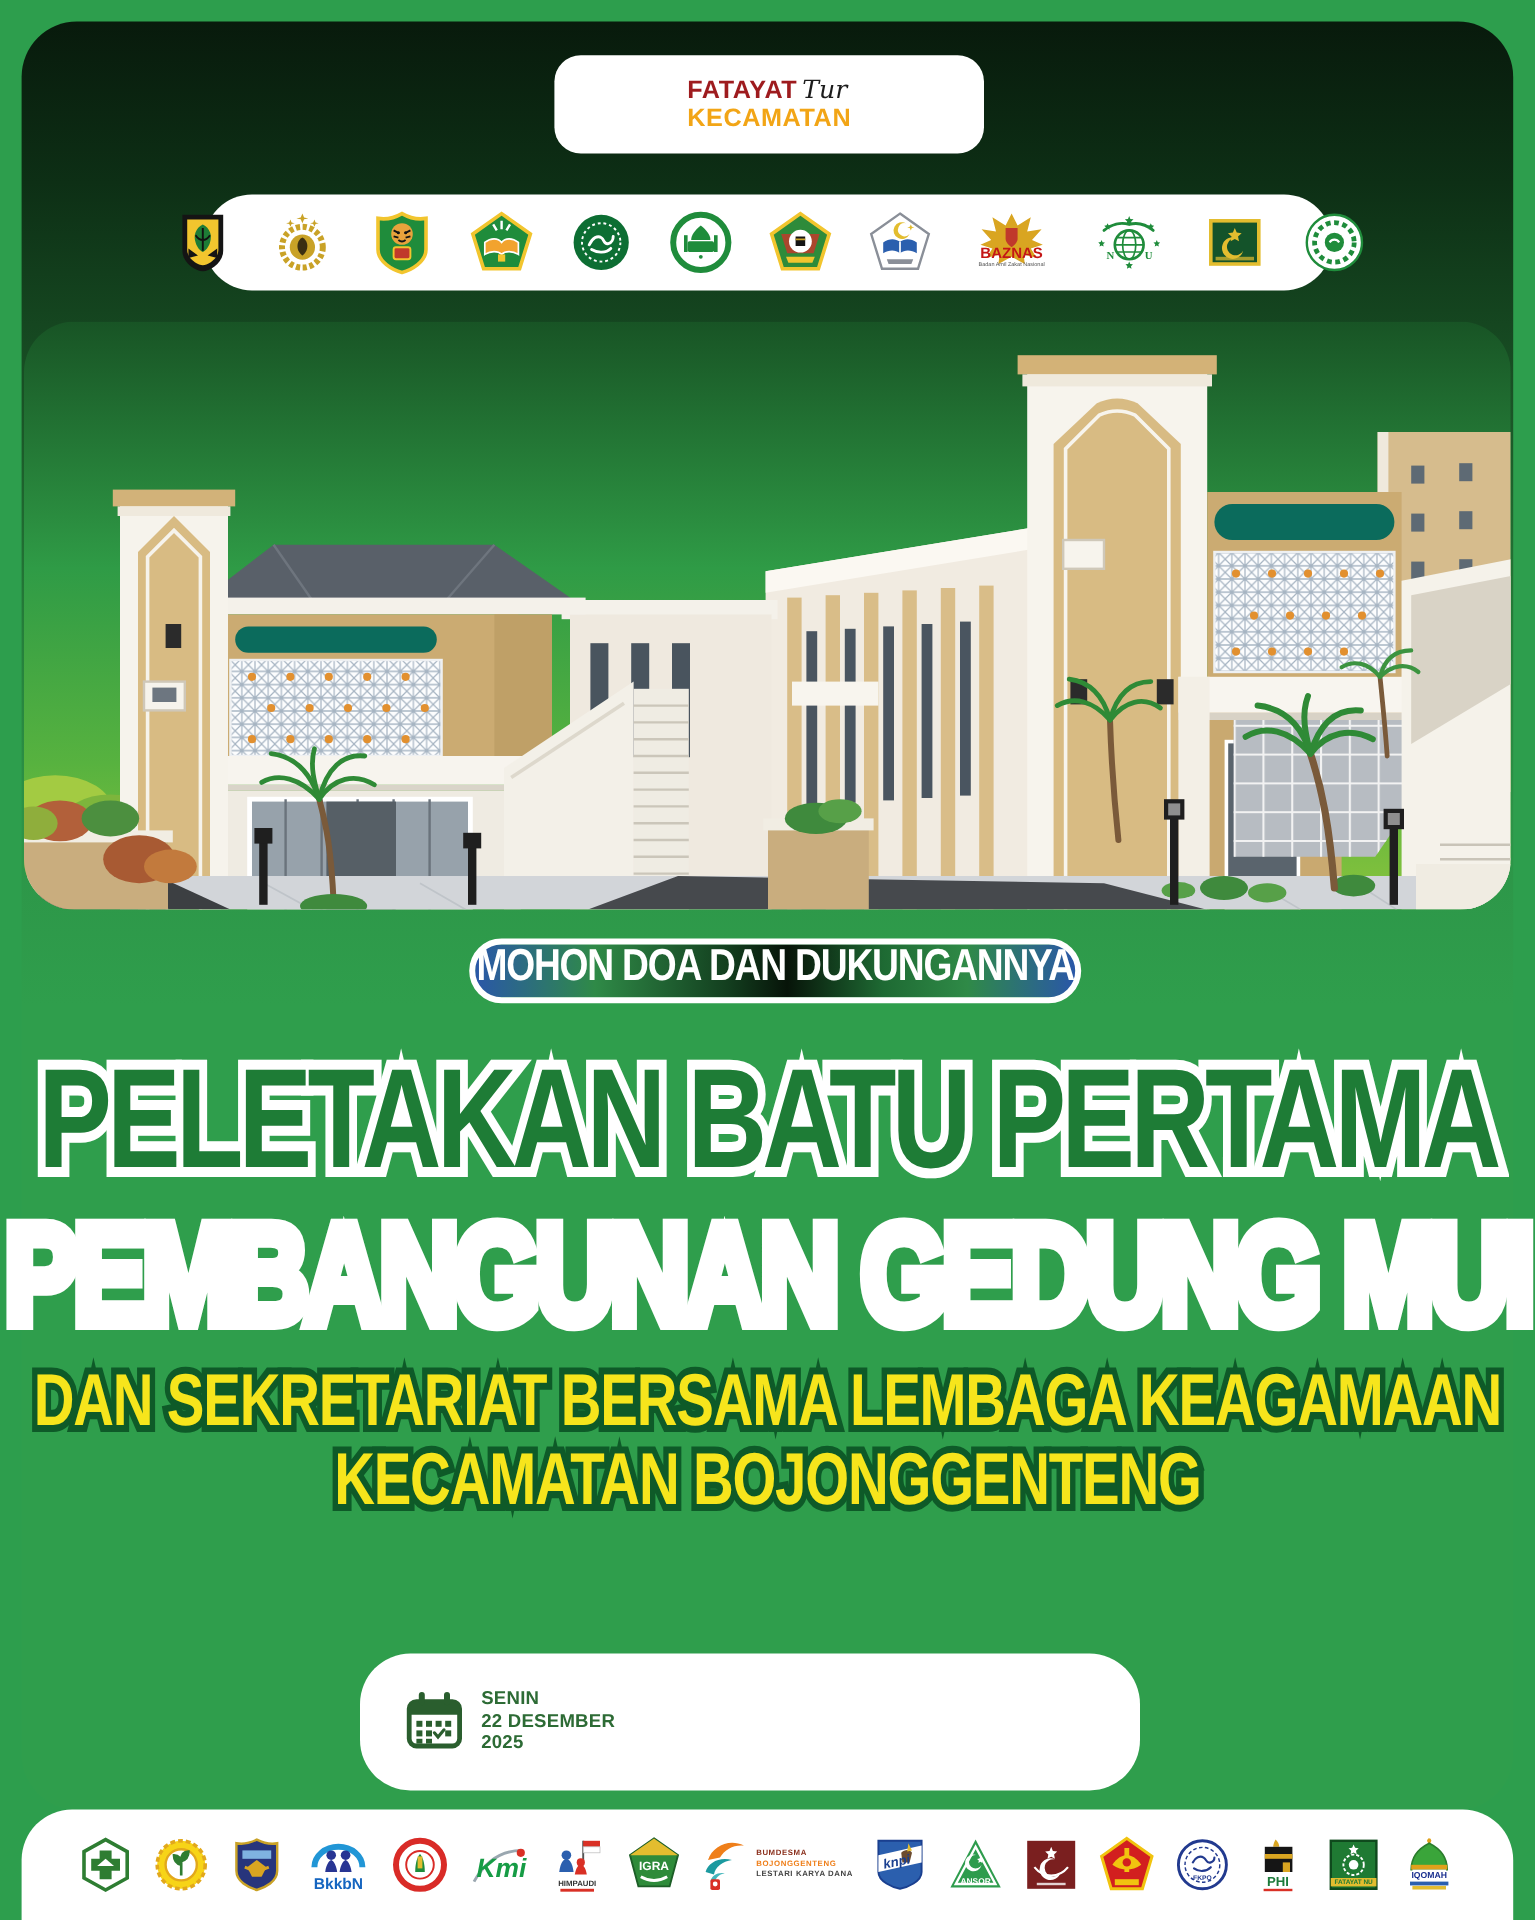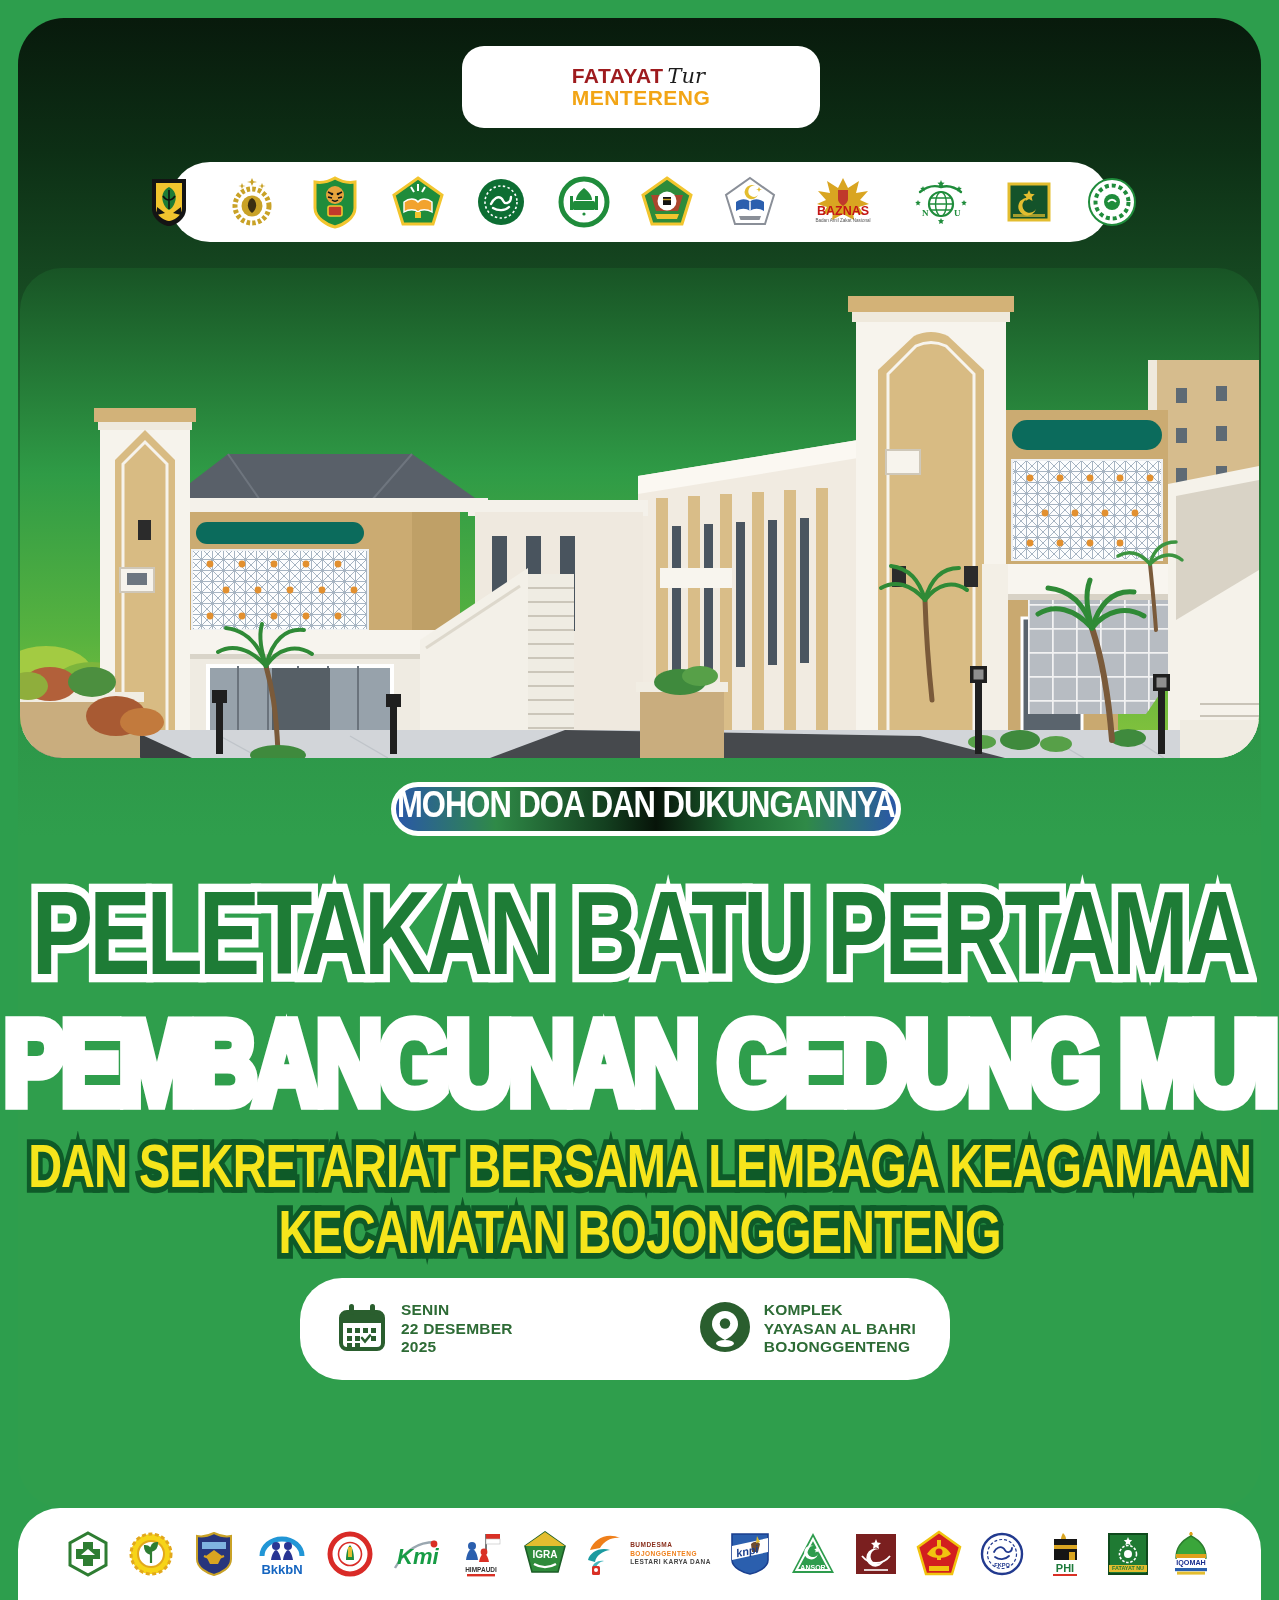--- a/index.html
+++ b/index.html
@@ -49,21 +49,21 @@
   .h1 .fill{color:#1e7c36;}
   .h2{top:996px;font-size:92px;letter-spacing:-4px;transform:scaleY(1.28);}
   .h2 .stroke{-webkit-text-stroke:9px #ffffff;}
   .h2 .fill{color:#ffffff;}
   .h3{top:1130px;font-size:47px;letter-spacing:-1px;transform:scaleY(1.3);}
   .h4{top:1196px;font-size:47px;letter-spacing:-1px;transform:scaleY(1.3);}
   .h3 .stroke,.h4 .stroke{-webkit-text-stroke:9px #0e5a28;}
   .h3 .fill,.h4 .fill{color:#f6e51c;}
 
   
-  .eventpill{left:300px;top:1278px;width:650px;height:102px;background:#fff;border-radius:42px;
+  .eventpill{left:300px;top:1378px;width:650px;height:114px;background:#fff;border-radius:42px;
     display:flex;align-items:center;justify-content:space-between;padding:0 34px;}
   .ev{display:flex;align-items:center;gap:11px;}
   .ev-text{font-size:15.5px;font-weight:700;color:#2d6b35;line-height:1.22;letter-spacing:.2px;}
 
   
   .bottomband{left:18px;top:1508px;width:1243px;height:92px;background:#fff;border-radius:42px 42px 0 0;
     display:flex;align-items:center;justify-content:center;gap:15px;}
   .blogo{display:flex;align-items:center;gap:4px;flex:0 0 auto;}
   .bumdesma-text{font-size:6.5px;font-weight:800;line-height:1.35;letter-spacing:.5px;}
   .bumdesma-text .l1{color:#8a2f1c;}
@@ -73,21 +73,21 @@
 </head>
 <body>
 
 <div class="poster">
 
   <div class="abs panel"></div>
 
   <div class="abs brand">
     <div class="brand-right">
       <div><span class="agreng">FATAYAT</span><span class="tur">Tur</span></div>
-      <div class="mentereng">MENTERENG</div>
+      <div class="mentereng">KECAMATAN</div>
     </div>
   </div>
 
   <div class="abs logorow logorow-top">
     <span class="logo">
       <svg width="56" height="56" viewBox="0 0 56 56">
           <path d="M11 5h34v30c0 10-11 17-17 17S11 45 11 35Z" fill="#141414"></path>
           <path d="M15 9h26v25c0 8-9 13-13 13s-13-5-13-13Z" fill="#f2c52e"></path>
           <path d="M28 13c6 3 8 9 6 15-1 4-4 7-6 8-2-1-5-4-6-8-2-6 0-12 6-15z" fill="#1e7c36"></path>
           <path d="M28 16v19M22 22c2 3 4 4 6 4m6-4c-2 3-4 4-6 4" stroke="#111" stroke-width="1.6" fill="none"></path>
@@ -462,35 +462,20 @@
             </g>
             <path d="M28 39l3 3.5 5-6" stroke="#2a5e2e" stroke-width="2.6" fill="none" stroke-linecap="round"></path>
           </svg>
       </span>
       <div class="ev-text">
         <div>SENIN</div>
         <div>22 DESEMBER</div>
         <div>2025</div>
       </div>
     </div>
-    <div class="ev">
-      <span>
-        <svg width="56" height="56" viewBox="0 0 56 56">
-            <circle cx="28" cy="28" r="25" fill="#2a5e2e"></circle>
-            <path d="M28 12c-7.2 0-13 5.8-13 13 0 9.8 13 16 13 16s13-6.2 13-16c0-7.2-5.8-13-13-13z" fill="#fff"></path>
-            <circle cx="28" cy="24.5" r="5.2" fill="#2a5e2e"></circle>
-            <ellipse cx="28" cy="44.5" rx="9" ry="3.4" fill="#fff"></ellipse>
-          </svg>
-      </span>
-      <div class="ev-text">
-        <div>KOMPLEK</div>
-        <div>YAYASAN AL BAHRI</div>
-        <div>BOJONGGENTENG</div>
-      </div>
-    </div>
   </div>
 
   <div class="abs bottomband">
     <span class="blogo">
       <svg width="48" height="48" viewBox="0 0 48 48">
           <path d="M24 3l18 10v22L24 45 6 35V13z" fill="#fff" stroke="#2e7d32" stroke-width="3"></path>
           <path d="M19 12h10v7h7v10h-7v7H19v-7h-7V19h7z" fill="#2e7d32"></path>
           <path d="M24 19l7 6H17z" fill="#fff"></path>
         </svg>
     </span>

